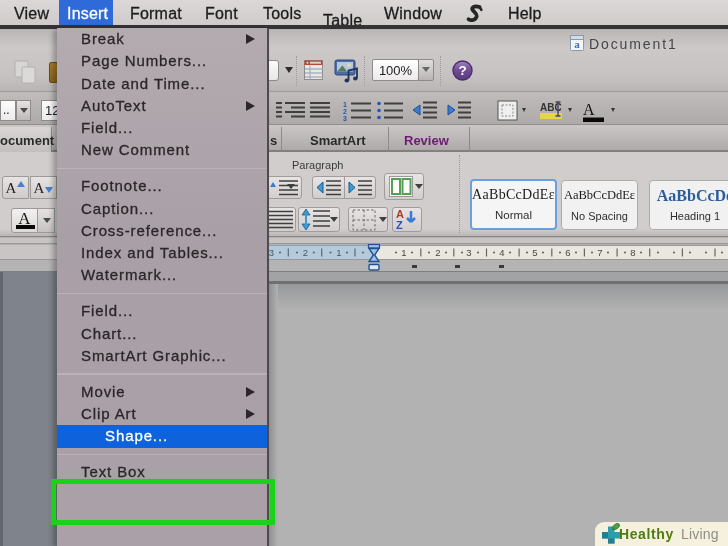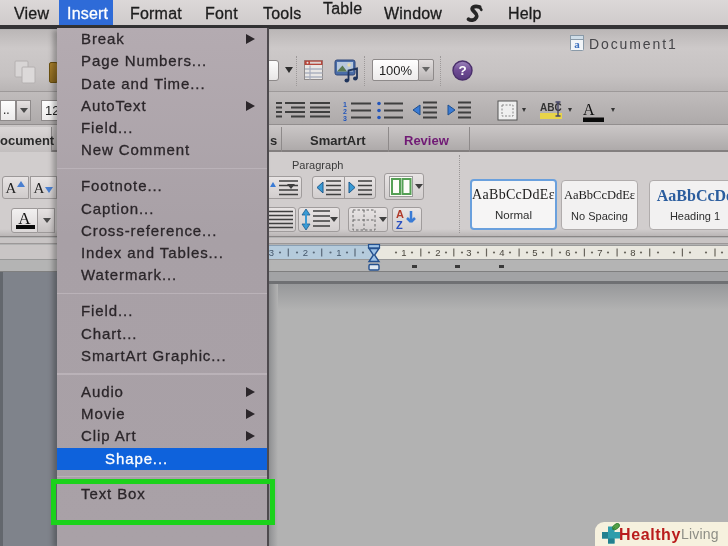--- a/index.html
+++ b/index.html
@@ -306,21 +306,21 @@
 <div class="abs" style="left:499px;top:265px;width:5px;height:3px;background:#3a3a3a;"></div>
 
 <div class="abs" style="left:0;top:0;width:728px;height:25px;background:linear-gradient(#dcd8d8,#cfcbcb);"></div>
 <div class="abs" style="left:59px;top:0;width:54px;height:25px;background:#2e6bd8;"></div>
 <div class="abs" id="menubar" style="left:0;top:0;width:728px;height:25px;font-size:16px;color:#1d1d1d;letter-spacing:0.2px;-webkit-text-stroke:0.3px currentColor;">
   <span class="abs" style="left:14px;top:4.5px;">View</span>
   <span class="abs" style="left:67px;top:4.5px;color:#fff;">Insert</span>
   <span class="abs" style="left:130px;top:4.5px;">Format</span>
   <span class="abs" style="left:205px;top:4.5px;">Font</span>
   <span class="abs" style="left:263px;top:4.5px;text-align:center;">Tools</span>
-  <span class="abs" style="left:323px;top:0;">Table</span>
+  <span class="abs" style="left:323px;top:12px;">Table</span>
   <span class="abs" style="left:384px;top:4.5px;">Window</span>
   <span class="abs" style="left:508px;top:4.5px;">Help</span>
   <svg class="abs" style="left:466px;top:4px;" width="17" height="19" viewBox="0 0 17 19">
     <path d="M13.5 3 C 8 1.2, 4.5 3.8, 7 6.6 C 9.6 9.4, 12 10.4, 10.2 13.6 C 8.6 16.6, 4.6 16.8, 2.6 15.2" fill="none" stroke="#262626" stroke-width="3.8" stroke-linecap="round"></path>
     <path d="M13.5 3 l1.8 2.8" stroke="#262626" stroke-width="2.6" stroke-linecap="round"></path>
   </svg>
 </div>
 
 <div class="abs" style="left:0;top:24.5px;width:728px;height:4.5px;background:#333335;"></div>
 
@@ -341,36 +341,35 @@
   <div class="mi">Watermark...</div>
   <div class="sep">
       <div></div>
     </div>
   <div class="mi">Field...</div>
   <div class="mi">Chart...</div>
   <div class="mi">SmartArt Graphic...</div>
   <div class="sep">
       <div></div>
     </div>
-  <div class="mi">Audio<i class="arr"></i></div>
   <div class="mi">Movie<i class="arr"></i></div>
   <div class="mi">Clip Art<i class="arr"></i></div>
   <div class="mi sel">Shape...</div>
   <div class="sep">
       <div></div>
     </div>
   <div class="mi">Text Box</div>
 </div>
 
 <div class="abs" style="left:51px;top:479px;width:224px;height:46px;border:5px solid #1bd21b;z-index:60;"></div>
 
 <div class="abs" style="left:595px;top:522px;width:133px;height:24px;background:#f6f1de;border-top-left-radius:9px;z-index:70;">
   <svg class="abs" style="left:5px;top:1px;" width="22" height="22" viewBox="0 0 22 22">
     <rect x="8" y="3.5" width="6.5" height="17" fill="#2e9dab"></rect>
     <rect x="2" y="9" width="18.5" height="6.5" fill="#2e9dab"></rect>
     <rect x="2" y="9" width="6" height="6.5" fill="#23808f"></rect>
     <rect x="8" y="15.5" width="6.5" height="5" fill="#23808f"></rect>
     <ellipse cx="16" cy="3.6" rx="4" ry="2.4" fill="#55a046" stroke="#2e7d32" stroke-width="0.8" transform="rotate(-38 16 3.6)"></ellipse>
     <path d="M12.5 6.5 L15 4.5" stroke="#2e7d32" stroke-width="1" fill="none"></path>
   </svg>
-  <span class="abs" style="left:24px;top:4px;font-size:16px;font-weight:bold;letter-spacing:0.6px;color:#b91c1c;">Healthy</span>
+  <span class="abs" style="left:24px;top:4px;font-size:14px;font-weight:bold;letter-spacing:0.6px;color:#4d7c0f;">Healthy</span>
   <span class="abs" style="left:86px;top:4px;font-size:14px;letter-spacing:0.2px;color:#8e8e86;">Living</span>
 </div>
 
 </body></html>

